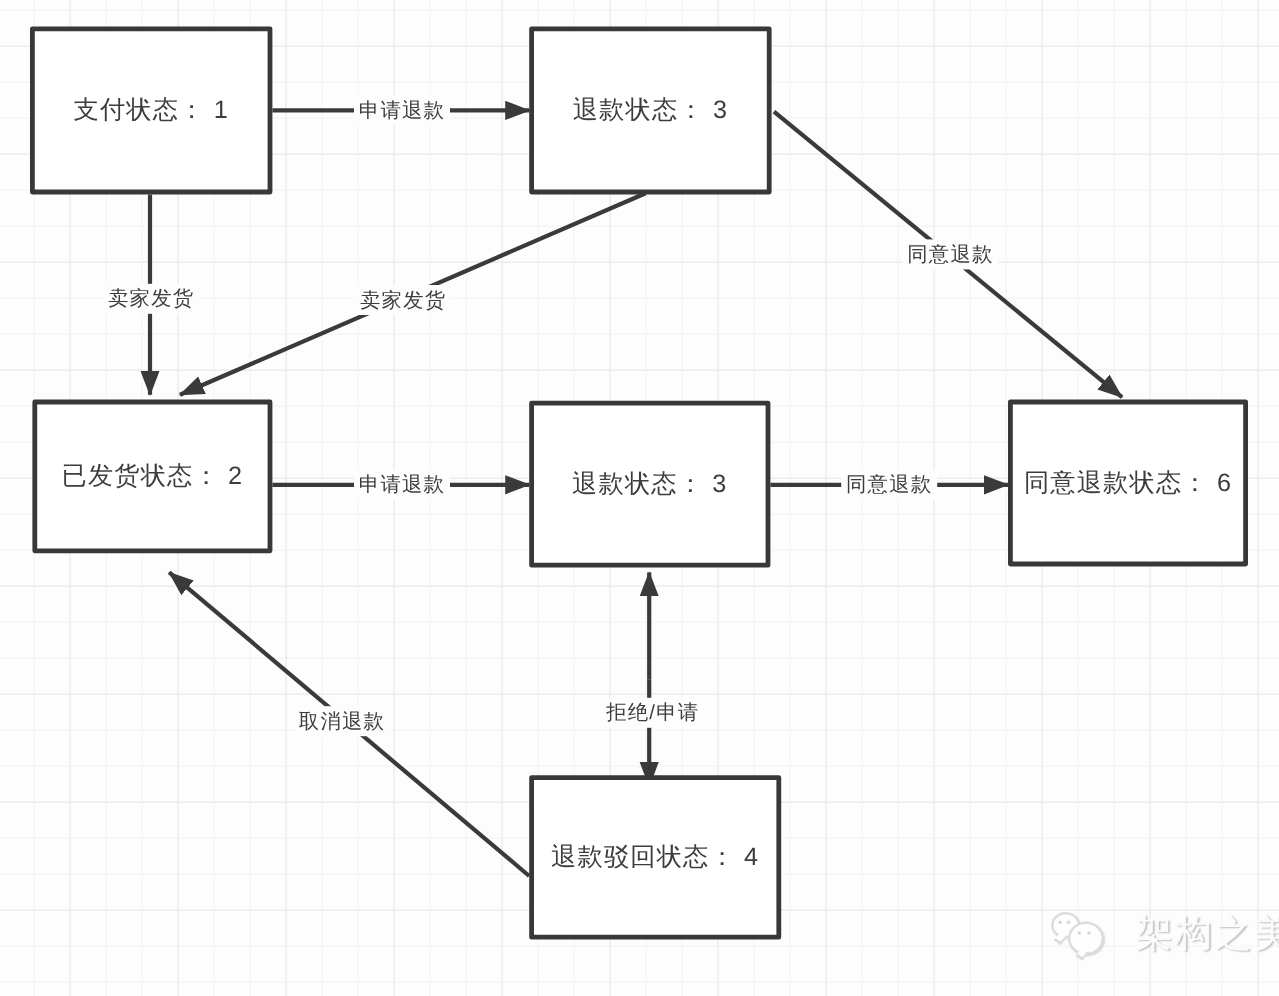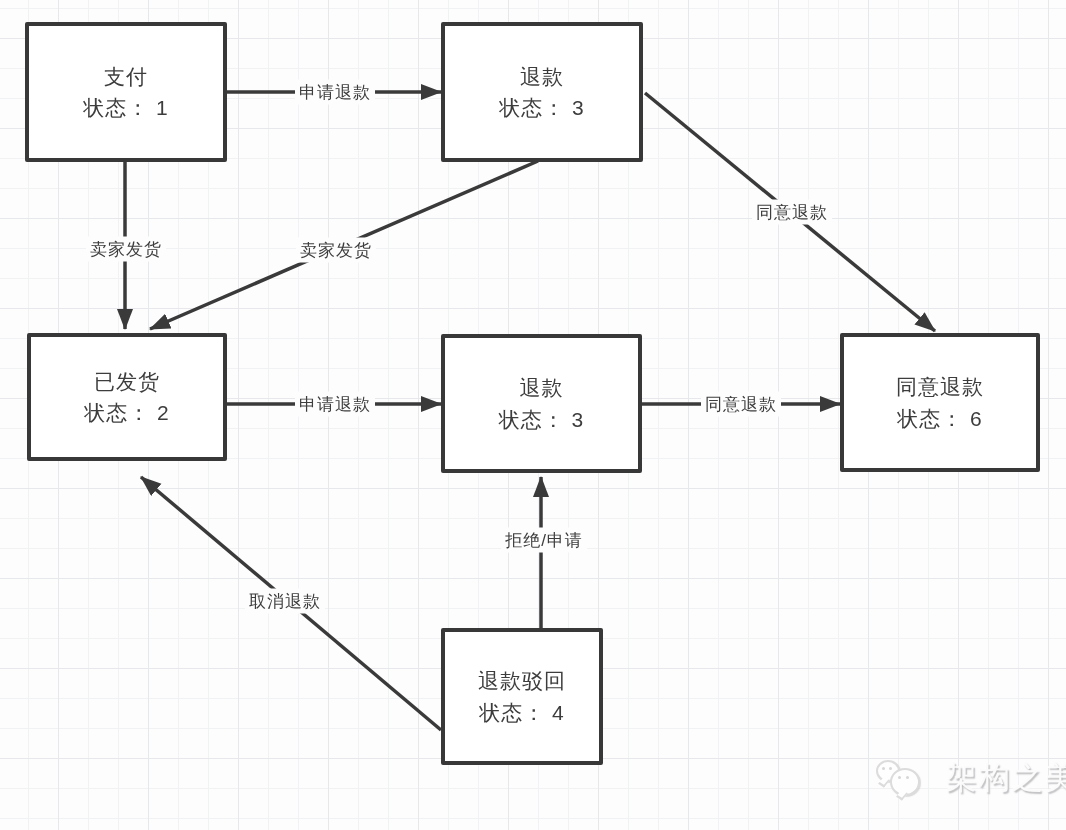--- a/index.html
+++ b/index.html
@@ -24,21 +24,21 @@
     position: absolute; left: 0; top: 0;
     width: 1066px; height: 830px;
   }
   .node {
     position: absolute;
     background: #ffffff;
     border: 4px solid #383838;
     border-radius: 2px;
     box-sizing: border-box;
     display: flex;
-    flex-direction: column;
+    flex-direction: row;
     align-items: center;
     justify-content: center;
     color: #3d3d3d;
     font-size: 21px;
     line-height: 1.5;
     letter-spacing: 1px;
     text-align: center;
   }
   .edge-label {
     position: absolute;
@@ -129,32 +129,32 @@
   <div class="node" style="left:441px; top:334px; width:201px; height:139px">
     <div>退款</div>
     <div>状态： 3</div>
   </div>
 
   <div class="node" style="left:840px; top:333px; width:200px; height:139px">
     <div>同意退款</div>
     <div>状态： 6</div>
   </div>
 
-  <div class="node" style="left:441px; top:628px; width:162px; height:137px">
+  <div class="node" style="left:441px; top:646px; width:210px; height:137px">
     <div>退款驳回</div>
     <div>状态： 4</div>
   </div>
 
   <div class="edge-label" style="left:335px; top:92px">申请退款</div>
   <div class="edge-label" style="left:126px; top:249px">卖家发货</div>
   <div class="edge-label" style="left:336px; top:250px">卖家发货</div>
   <div class="edge-label" style="left:792px; top:212px">同意退款</div>
   <div class="edge-label" style="left:335px; top:404px">申请退款</div>
   <div class="edge-label" style="left:741px; top:404px">同意退款</div>
-  <div class="edge-label" style="left:544px; top:540px">拒绝/申请</div>
+  <div class="edge-label" style="left:544px; top:594px">拒绝/申请</div>
   <div class="edge-label" style="left:285px; top:601px">取消退款</div>
 
   <div class="watermark">
     <div class="wm-logo">
       <span class="wm-bubble small">
         <span class="wm-eye" style="left:4px; top:5px"></span>
         <span class="wm-eye" style="left:11px; top:5px"></span>
       </span>
       <span class="wm-tail t1"></span>
       <span class="wm-bubble big">

